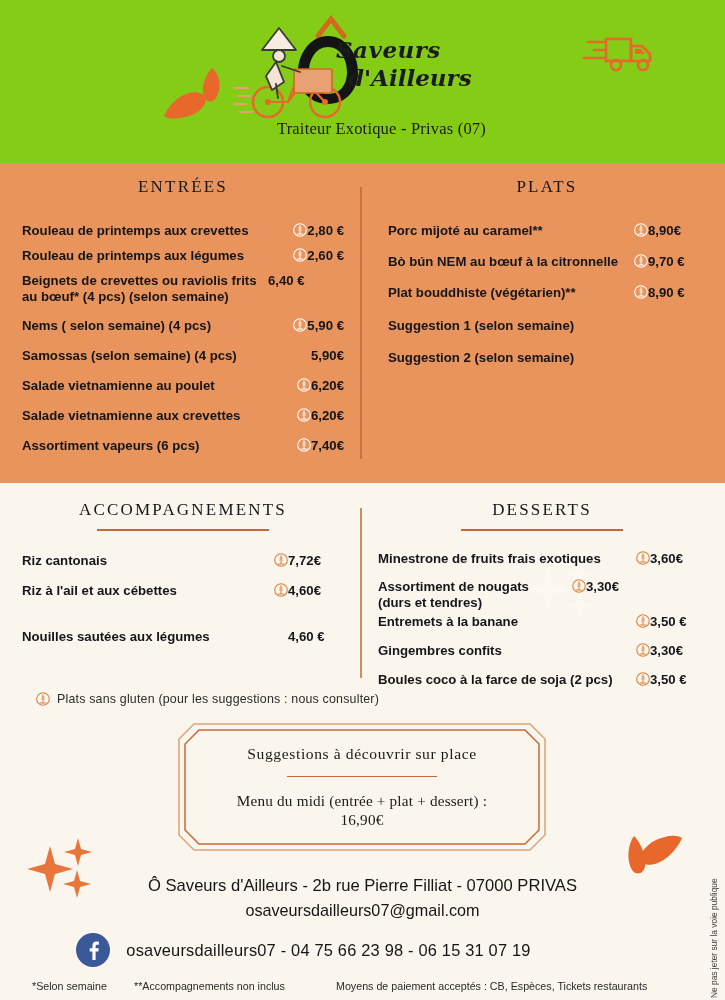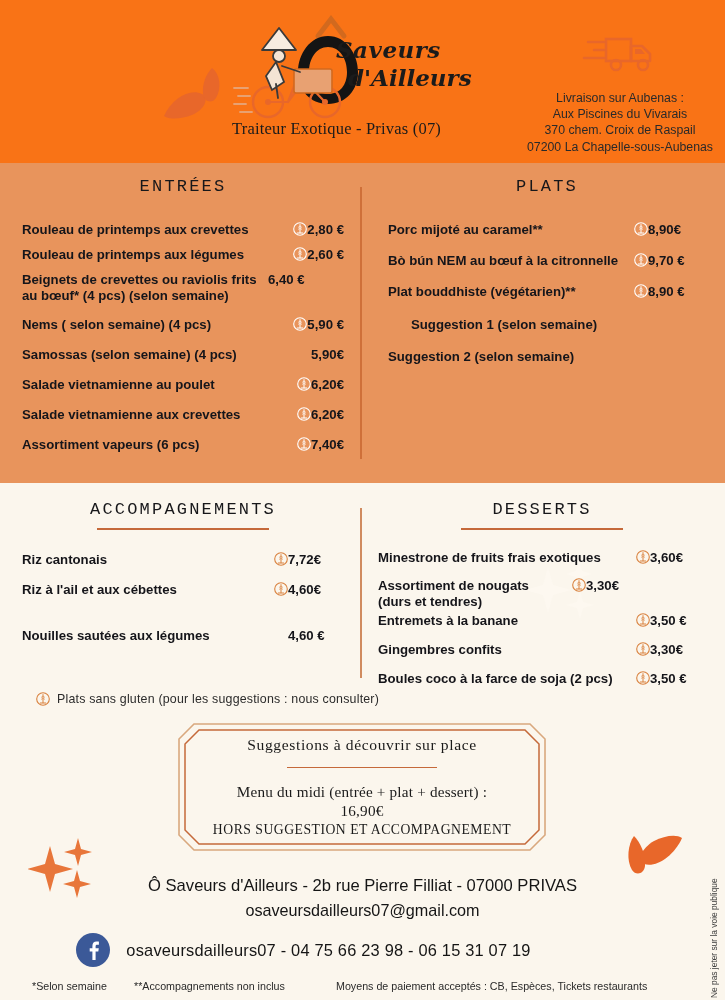--- a/index.html
+++ b/index.html
@@ -6,45 +6,45 @@
   html,body { width:725px; height:1000px; }
   body {
     font-family:"Liberation Sans", sans-serif;
     background:#faf5ec;
     position:relative;
     overflow:hidden;
   }
   .page { position:absolute; inset:0; background:#fbf6ed; }
 
   
-  .header { position:absolute; top:0; left:0; width:725px; height:163px; background:#f97316; }
+  .header { position:absolute; top:0; left:0; width:725px; height:163px; background:#84cc16; }
 
   .logo-wrap { position:absolute; left:232px; top:14px; width:250px; height:130px; }
   .logo-svg { position:absolute; left:0; top:0; }
   .logo-script { position:absolute; left:104px; top:24px; width:150px;
     font-family:"DejaVu Serif", serif; font-style:italic; font-weight:700;
     color:#1b1b1b; line-height:1.0; }
   .logo-script .l1 { font-size:23px; display:block; letter-spacing:.5px; }
   .logo-script .l2 { font-size:23px; display:block; margin-left:12px; margin-top:5px; }
-  .tagline { position:absolute; left:232px; top:119px; width:254px; text-align:left;
+  .tagline { position:absolute; left:232px; top:119px; width:254px; text-align:right;
     font-family:"Liberation Serif", serif; font-size:16.5px; color:#1b1b1b; letter-spacing:.2px; }
 
   .deliv { position:absolute; left:520px; top:30px; width:200px; text-align:center; }
   .deliv-txt { margin-top:6px; font-size:12.3px; line-height:1.32; color:#2a2a2a;
     font-family:"Liberation Sans", sans-serif; }
 
   .blob-tl { position:absolute; left:160px; top:62px; }
   .blob-br { position:absolute; left:612px; top:832px; }
 
   
   .band { position:absolute; top:163px; left:0; width:725px; height:320px; background:#e8945c; }
 
   
   .col { position:absolute; }
-  .sec-title { text-align:center; font-family:Liberation Mono, monospace;
+  .sec-title { text-align:center; font-family:Liberation Serif, serif;
     font-size:17px; letter-spacing:2.2px; color:#17171a; }
   .sec-rule { height:1.6px; margin:9px auto 0; }
   .cream .sec-rule { background:#c5693a; }
 
   .items { margin-top:15px; }
   .row { display:flex; align-items:flex-start; margin-bottom:9px; }
   .nm { flex:1; font-size:13.2px; font-weight:bold; color:#15151a; line-height:1.22;
         padding-right:6px; }
   .pr { font-size:13.2px; font-weight:bold; color:#15151a; white-space:nowrap;
         text-align:left; flex:0 0 auto; }
@@ -153,26 +153,20 @@
         <path d="M49 16 L60 16 L68 24 L68 31 L49 31 Z" fill="none" stroke="#e8672a" stroke-width="2.6" stroke-linejoin="round"></path>
         <path d="M53 19 L59 19 L63 24 L53 24 Z" fill="#e8672a"></path>
         <circle cx="34" cy="35" r="5" fill="none" stroke="#e8672a" stroke-width="2.6"></circle>
         <circle cx="61" cy="35" r="5" fill="none" stroke="#e8672a" stroke-width="2.6"></circle>
         <g stroke="#e8672a" stroke-width="2.6" stroke-linecap="round">
           <path d="M6 12 L22 12"></path>
             <path d="M12 20 L22 20"></path>
             <path d="M2 28 L22 28"></path>
         </g>
       </svg>
-      <div class="deliv-txt">
-        <div>Livraison sur Aubenas :</div>
-        <div>Aux Piscines du Vivarais</div>
-        <div>370 chem. Croix de Raspail</div>
-        <div>07200 La Chapelle-sous-Aubenas</div>
-      </div>
     </div>
   </div>
 
   <div class="band">
     <div class="vdiv" style="left:360px; top:24px; height:272px; background:#cf7039;"></div>
 
     <svg class="spark" style="left:520px; top:396px;" width="76" height="62" viewBox="0 0 76 62">
       <path d="M28 8 L33 26 L51 31 L33 36 L28 54 L23 36 L5 31 L23 26 Z" fill="#fdf8f0"></path>
       <path d="M59 2 L62 12 L72 15 L62 18 L59 28 L56 18 L46 15 L56 12 Z" fill="#fdf8f0"></path>
       <path d="M60 32 L63 43 L74 46 L63 49 L60 60 L57 49 L46 46 L57 43 Z" fill="#fdf8f0"></path>
@@ -328,21 +322,21 @@
               <path d="M7 2.6 V10.8" stroke="#ffffff" stroke-width="1" stroke-linecap="round"></path>
               <path d="M7 4.2 C5.6 4.2 5 5 5 5.6 C5.7 5.6 6.6 5.2 7 4.2 Z" fill="#ffffff"></path>
               <path d="M7 4.2 C8.4 4.2 9 5 9 5.6 C8.3 5.6 7.4 5.2 7 4.2 Z" fill="#ffffff"></path>
               <path d="M7 6.2 C5.6 6.2 5 7 5 7.6 C5.7 7.6 6.6 7.2 7 6.2 Z" fill="#ffffff"></path>
               <path d="M7 6.2 C8.4 6.2 9 7 9 7.6 C8.3 7.6 7.4 7.2 7 6.2 Z" fill="#ffffff"></path>
               <path d="M4.3 11 H9.7" stroke="#ffffff" stroke-width="1" stroke-linecap="round"></path>
             </svg>
           </span>
         <div class="pr" style="width:58px;">8,90 €</div>
       </div>
-      <div class="row" style="margin-bottom:16px;margin-left:23px;">
+      <div class="row" style="margin-bottom:16px;">
         <div class="nm">Suggestion 1 (selon semaine)</div>
 
         <div class="pr" style="width:58px;"></div>
       </div>
       <div class="row">
         <div class="nm">Suggestion 2 (selon semaine)</div>
 
         <div class="pr" style="width:58px;"></div>
       </div>
     </div>
@@ -492,21 +486,20 @@
   <div class="sugg">
     <svg width="368" height="128" viewBox="0 0 368 128" style="position:absolute;left:0;top:0;">
       <path d="M16 1 L352 1 L367 16 L367 112 L352 127 L16 127 L1 112 L1 16 Z" fill="none" stroke="#d9a87e" stroke-width="1.6"></path>
       <path d="M21 7 L347 7 L361 21 L361 107 L347 121 L21 121 L7 107 L7 21 Z" fill="none" stroke="#c5693a" stroke-width="1.5"></path>
     </svg>
     <div class="sugg-in">
       <div class="sg1">Suggestions à découvrir sur place</div>
       <div class="sg-rule"></div>
       <div class="sg2">Menu du midi (entrée + plat + dessert) :</div>
       <div class="sg2">16,90€</div>
-      <div class="sg3">HORS SUGGESTION ET ACCOMPAGNEMENT</div>
     </div>
   </div>
 
   <svg class="spark" style="left:28px; top:836px;" width="78" height="62" viewBox="0 0 78 62">
     <path d="M22 10 L27 28 L45 33 L27 38 L22 56 L17 38 L-1 33 L17 28 Z" fill="#e8763a"></path>
     <path d="M50 2 L53 13 L64 16 L53 19 L50 30 L47 19 L36 16 L47 13 Z" fill="#e8763a"></path>
     <path d="M49 34 L52 45 L63 48 L52 51 L49 62 L46 51 L35 48 L46 45 Z" fill="#e8763a"></path>
   </svg>
 
   <svg class="blob-br" width="76" height="62" viewBox="0 0 76 62">

